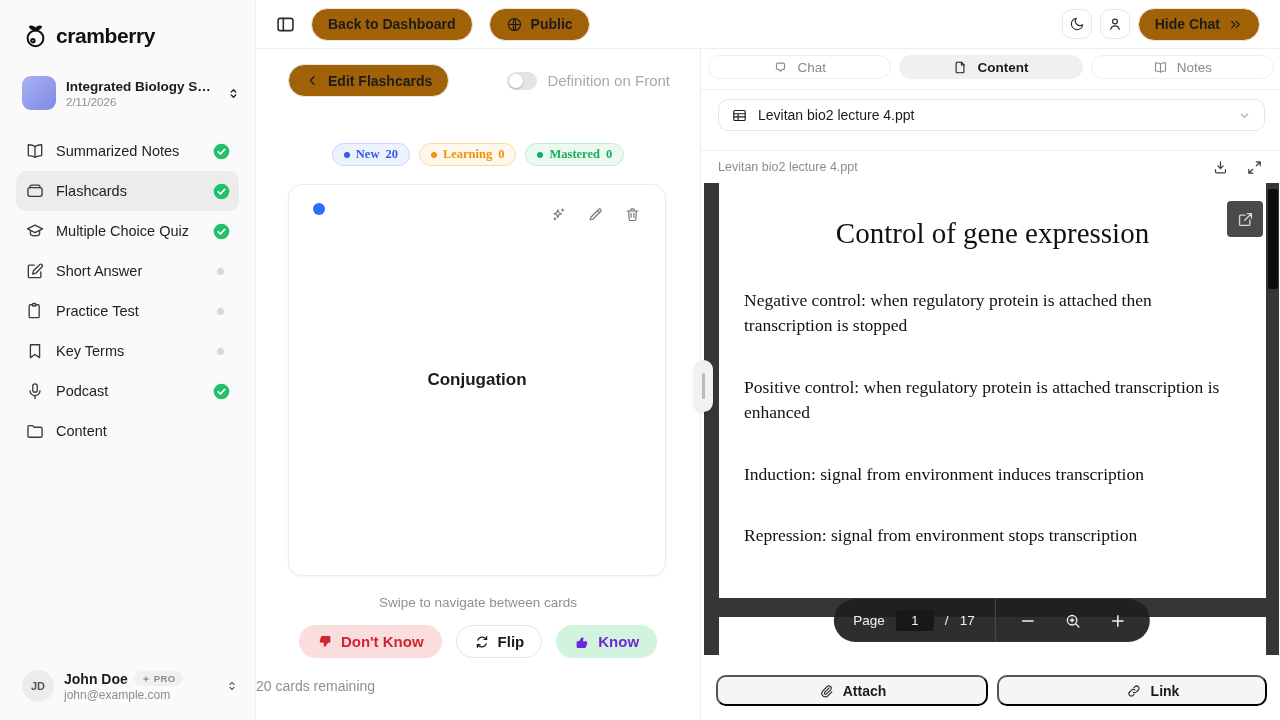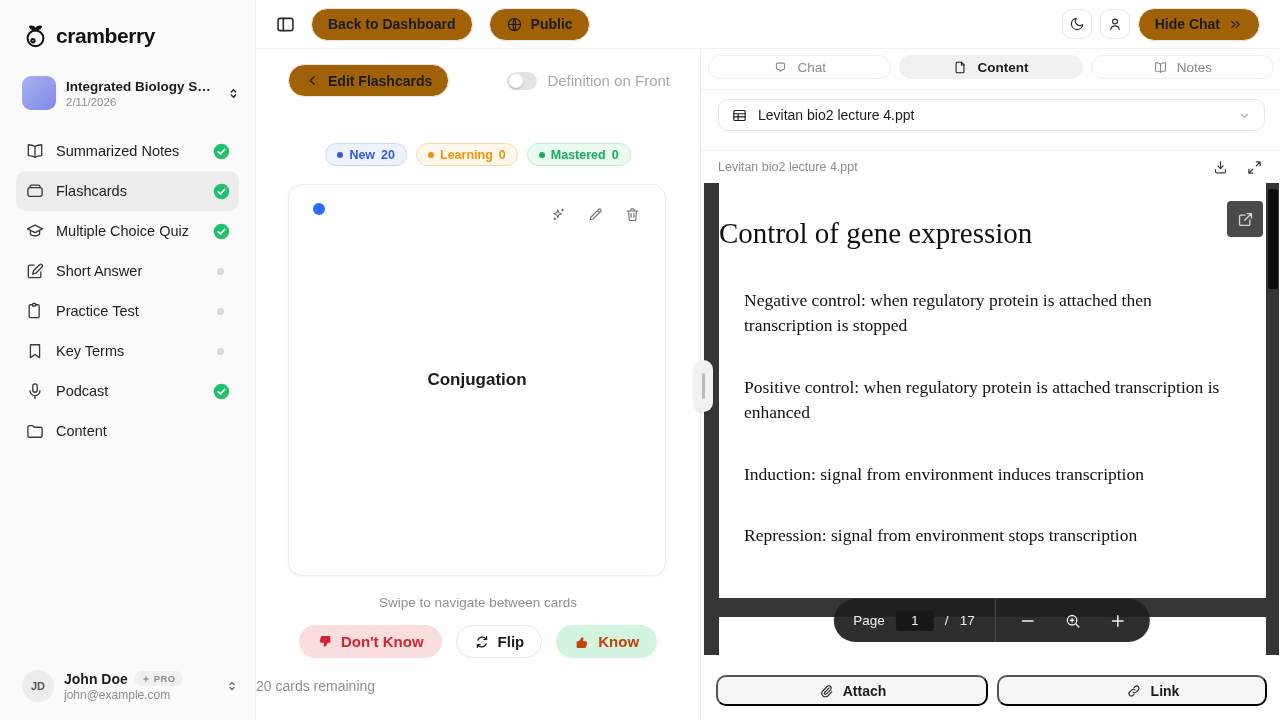--- a/index.html
+++ b/index.html
@@ -43,55 +43,55 @@
   .sq-btn { width:30px; height:30px; border:1px solid #e8e8e8; border-radius:10px; background:#fff; display:flex; align-items:center; justify-content:center; color:#2c2c2c; margin-right:8px; cursor:pointer; }
   .hide-chat { margin-right:20px; }
 
   
   .study { position:absolute; left:256px; top:49px; width:444px; bottom:0; background:#fff; }
   .study-header { position:absolute; top:15px; left:32px; right:30px; display:flex; align-items:center; justify-content:space-between; }
   .toggle-group { display:flex; align-items:center; gap:10px; }
   .toggle { width:30px; height:18px; border-radius:999px; background:#e4e4e4; position:relative; cursor:pointer; }
   .toggle-knob { position:absolute; left:2px; top:2px; width:14px; height:14px; border-radius:50%; background:#fff; box-shadow:0 1px 2px rgba(0,0,0,.25); }
   .toggle-label { font-size:15px; color:#a9a9a9; }
-  .badges { position:absolute; top:94px; left:0; right:0; display:flex; justify-content:center; gap:9px; }
+  .badges { position:absolute; top:94px; left:0; right:0; display:flex; justify-content:center; gap:9px;font-family:Liberation Serif, serif; }
   .badge { display:flex; align-items:center; gap:6px; height:23px; padding:0 11px; border-radius:999px; font-size:12.5px; font-weight:600; border:1px solid; cursor:pointer; }
   .badge .dot { width:6px; height:6px; border-radius:50%; }
   .badge.new { background:#edf2ff; border-color:#c6d7ff; color:#3558e8; } .badge.new .dot { background:#3558e8; }
   .badge.learning { background:#fff7eb; border-color:#f8d9a4; color:#ef9309; } .badge.learning .dot { background:#ef9309; }
   .badge.mastered { background:#eafaf1; border-color:#bdecd2; color:#1cab5e; } .badge.mastered .dot { background:#1cab5e; }
   .card { position:absolute; top:135px; left:32px; width:378px; height:392px; background:#fff; border:1px solid #ececec; border-radius:14px; box-shadow:0 1px 3px rgba(0,0,0,.05); cursor:pointer; }
   .card-dot { position:absolute; top:18px; left:24px; width:12px; height:12px; border-radius:50%; background:#2f6bff; }
   .card-tools { position:absolute; top:21px; right:24px; display:flex; gap:20px; color:#737373; }
   .card-tools .t { cursor:pointer; }
   .card-term { position:absolute; inset:0; display:flex; align-items:center; justify-content:center; font-size:17px; font-weight:700; color:#1b1b1b; }
   .swipe-hint { position:absolute; top:546px; left:0; right:0; text-align:center; font-size:13.5px; color:#909090; }
   .actions { position:absolute; top:576px; left:0; right:0; display:flex; justify-content:center; gap:14px; }
   .action-btn { height:33px; display:flex; align-items:center; gap:8px; padding:0 17px; border-radius:999px; font-size:15px; font-weight:700; cursor:pointer; border:1px solid transparent; }
   .dont-know { background:#fadddd; color:#d02533; }
   .flip { background:#fff; border-color:#e4e4e4; color:#1c1c1c; }
-  .know { background:#d2f4de; color:#c2410c; }
+  .know { background:#d2f4de; color:#6d28d9; }
   .remaining { position:absolute; top:629px; left:0; right:0; text-align:left; font-size:14px; color:#8f8f8f; }
 
   
   .panel { position:absolute; left:700px; top:49px; right:0; bottom:0; border-left:1px solid #ededed; background:#fff; }
   .tabs { position:absolute; top:6px; left:7px; right:6px; display:flex; gap:8px; }
   .tab { flex:1; height:24px; display:flex; align-items:center; justify-content:center; gap:9px; border:1px solid #efefef; border-radius:999px; font-size:13.5px; color:#8a8a8a; background:#fff; cursor:pointer; }
   .tab.active { background:#f0f0f0; border-color:#f0f0f0; color:#1b1b1b; font-weight:600; }
   .tabs-divider { position:absolute; top:40px; left:0; right:0; border-bottom:1px solid #f0f0f0; }
   .file-select { position:absolute; top:50px; left:17px; right:15px; height:32px; border:1px solid #e6e6e6; border-radius:10px; display:flex; align-items:center; gap:10px; padding:0 12px; font-size:14px; color:#1b1b1b; cursor:pointer; background:#fff; }
   .file-select .chev { margin-left:auto; color:#b3b3b3; }
   .viewer-header { position:absolute; top:101px; left:0; right:0; height:33px; border-top:1px solid #f0f0f0; display:flex; align-items:center; padding:0 17px; background:#fff; }
   .viewer-filename { font-size:12.5px; color:#8d8d8d; flex:1; }
   .viewer-header-icons { display:flex; gap:17px; color:#3a3a3a; }
   .viewer-header-icons .t { cursor:pointer; }
   .viewer { position:absolute; top:134px; left:3px; width:575px; height:472px; background:#363636; overflow:hidden; }
   .page1 { position:absolute; left:15px; right:13px; top:0; height:415px; background:#fff; overflow:hidden; }
   .page2 { position:absolute; left:15px; right:13px; top:434px; height:38px; background:#fff; }
-  .slide-title { margin-top:34px; text-align:left; font-family:"Liberation Serif","DejaVu Serif",serif; font-size:29px; font-weight:400; color:#111; }
+  .slide-title { margin-top:34px; text-align:center; font-family:"Liberation Serif","DejaVu Serif",serif; font-size:29px; font-weight:400; color:#111; }
   .slide-body { margin:38px 30px 0 25px; max-width:505px; font-family:"Liberation Serif","DejaVu Serif",serif; font-size:17.5px; color:#111; }
   .slide-body p { line-height:1.45; margin-bottom:36px; }
   .open-new-btn { position:absolute; top:18px; right:16px; width:36px; height:36px; background:#4a4a4a; border-radius:4px; display:flex; align-items:center; justify-content:center; color:#d6d6d6; cursor:pointer; }
   .v-scrollbar { position:absolute; top:6px; right:1px; width:10px; height:100px; background:#0d0d0d; border-radius:2px; cursor:pointer; }
   .page-pill { position:absolute; left:50%; transform:translateX(-50%); bottom:13px; height:43px; background:rgba(30,30,30,.93); border-radius:999px; display:flex; align-items:center; color:#f2f2f2; white-space:nowrap; }
   .pill-left { display:flex; align-items:center; gap:11px; padding:0 20px; height:100%; font-size:13.5px; }
   .page-input { width:38px; height:21px; background:#181818; border-radius:3px; display:flex; align-items:center; justify-content:center; font-size:13px; cursor:text; }
   .pill-divider { width:1px; height:100%; background:#4e4e4e; }
   .pill-right { display:flex; align-items:center; gap:27px; padding:0 23px; }
   .pill-right .t { cursor:pointer; color:#efefef; }

